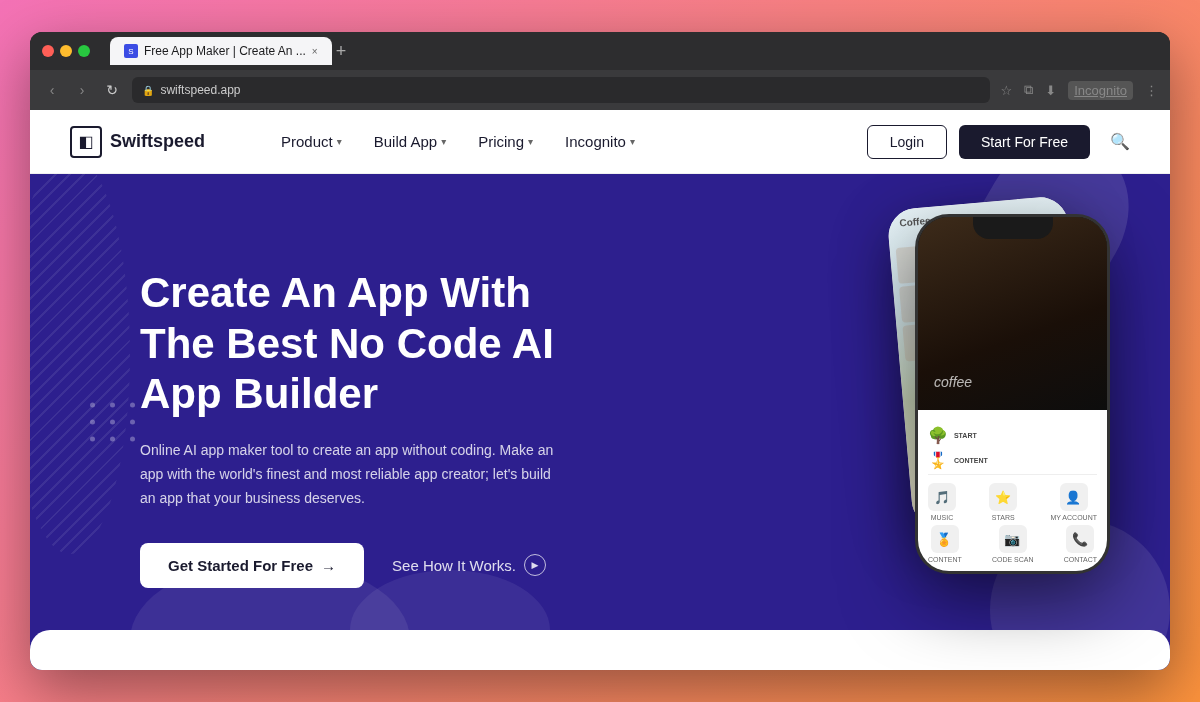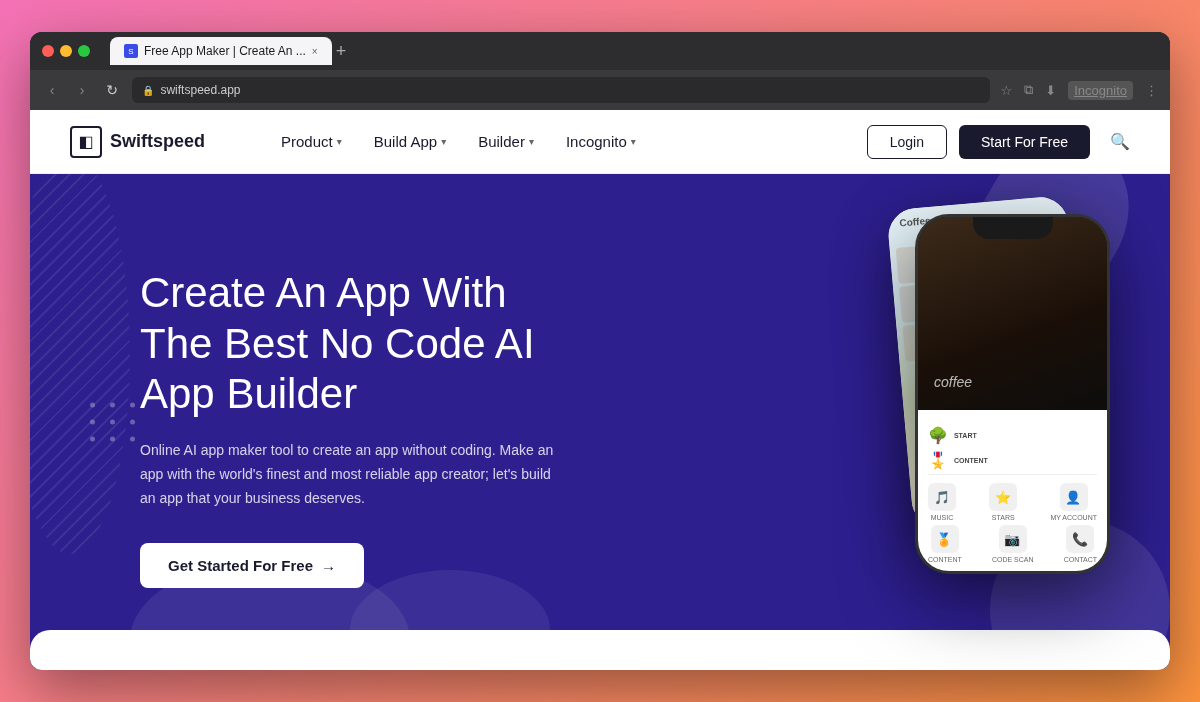--- a/index.html
+++ b/index.html
@@ -331,21 +331,21 @@
     
     .hero-content {
       position: relative;
       z-index: 10;
       padding-left: 110px;
       padding-right: 40px;
       max-width: 580px;
     }
     .hero-title {
       font-size: 42px;
-      font-weight: 400;
+      font-weight: 700;
       color: #ffffff;
       line-height: 1.2;
       margin-bottom: 20px;
       margin-top: 12px;
     }
     .hero-desc {
       font-size: 14px;
       color: rgba(255,255,255,0.8);
       line-height: 1.7;
       margin-bottom: 32px;
@@ -578,21 +578,21 @@
       <div class="nav-links">
         <div class="nav-item">
           <span>Product</span>
           <span class="nav-chevron">▾</span>
         </div>
         <div class="nav-item">
           <span>Build App</span>
           <span class="nav-chevron">▾</span>
         </div>
         <div class="nav-item">
-          <span>Builder</span>
+          <span>Pricing</span>
           <span class="nav-chevron">▾</span>
         </div>
         <div class="nav-item">
           <span>Incognito</span>
           <span class="nav-chevron">▾</span>
         </div>
       </div>
       <div class="nav-actions">
         <button class="btn-login">Login</button>
         <button class="btn-start">Start For Free</button>
@@ -620,20 +620,26 @@
         <div class="dot"></div>
       </div>
 
       <div class="hero-content">
         <h1 class="hero-title">Create An App With The Best No Code AI App Builder</h1>
         <p class="hero-desc">Online AI app maker tool to create an app without coding. Make an app with the world's finest and most reliable app creator; let's build an app that your business deserves.</p>
         <div class="hero-cta">
           <button class="btn-cta-primary">
             <span>Get Started For Free</span>
             <span>→</span>
+          </button>
+          <button class="btn-cta-secondary">
+            <span>See How It Works.</span>
+            <div class="play-icon">
+              <span>▶</span>
+            </div>
           </button>
         </div>
       </div>
 
       <div class="phones-area">
 
         <div class="phone-back">
           <div class="phone-back-screen">
             <span class="phone-back-label">Coffee</span>
             <div style="width:100%; padding:28px 6px 4px; display:grid; grid-template-columns:repeat(3,1fr); gap:3px;">

